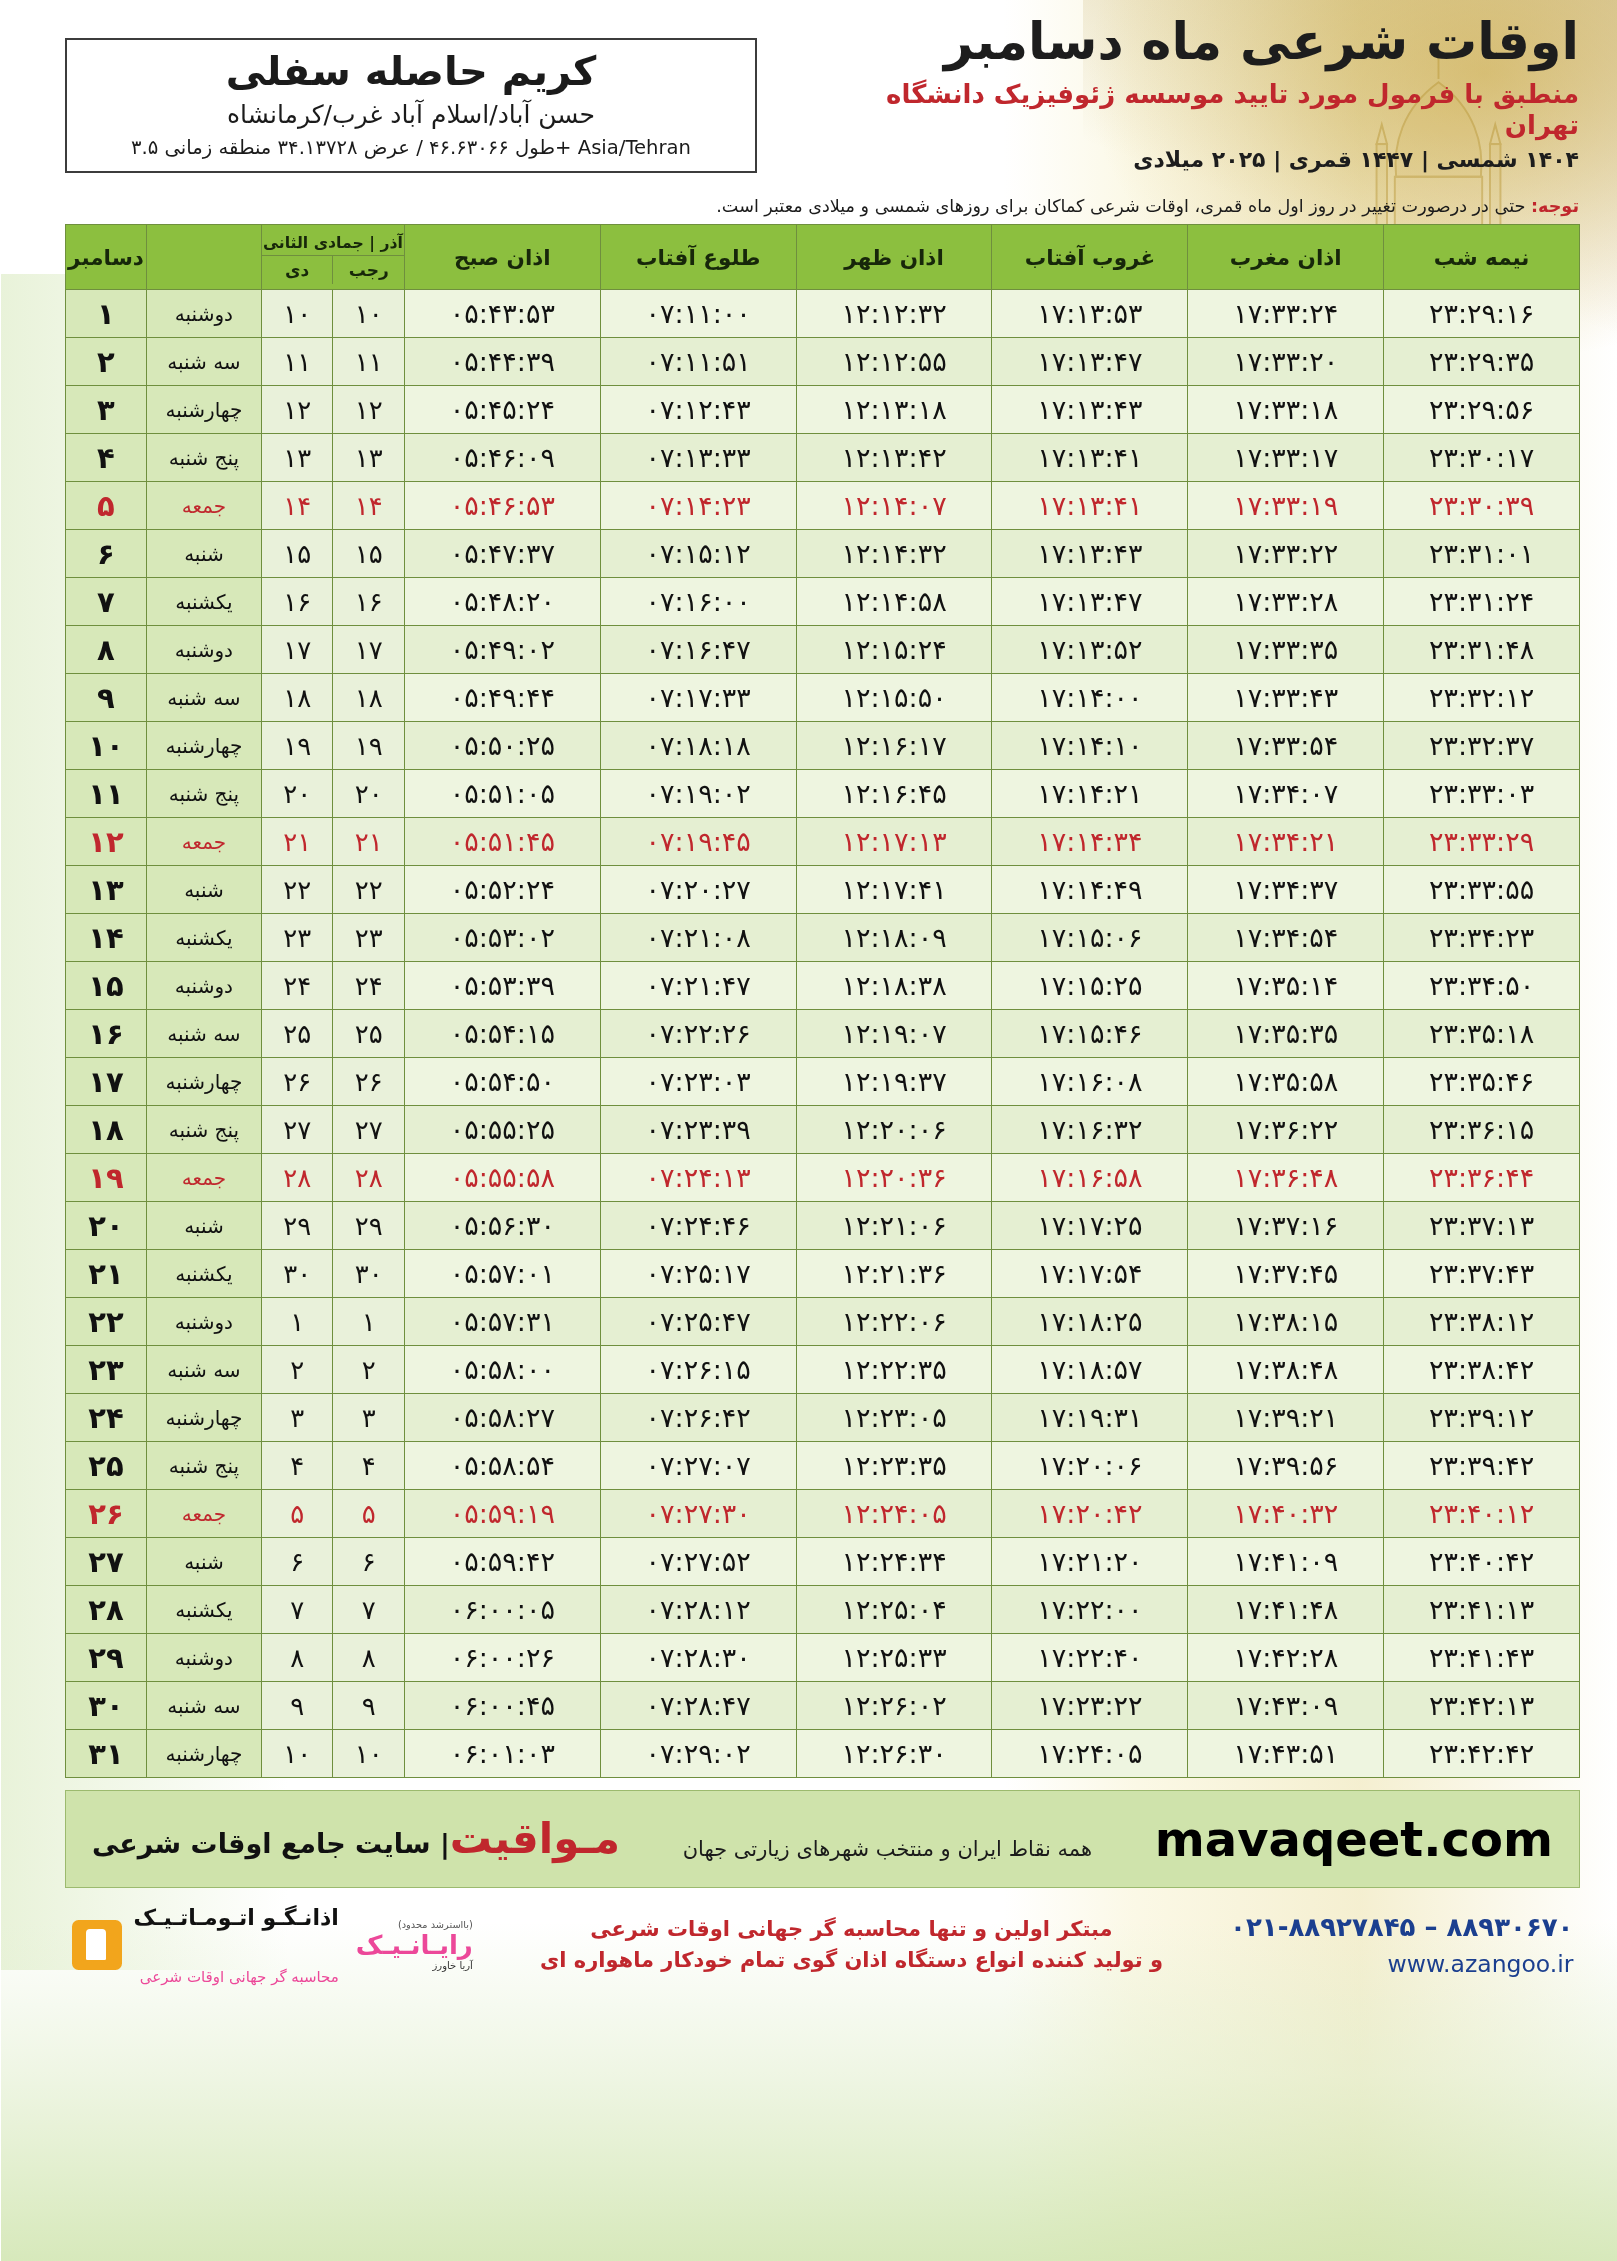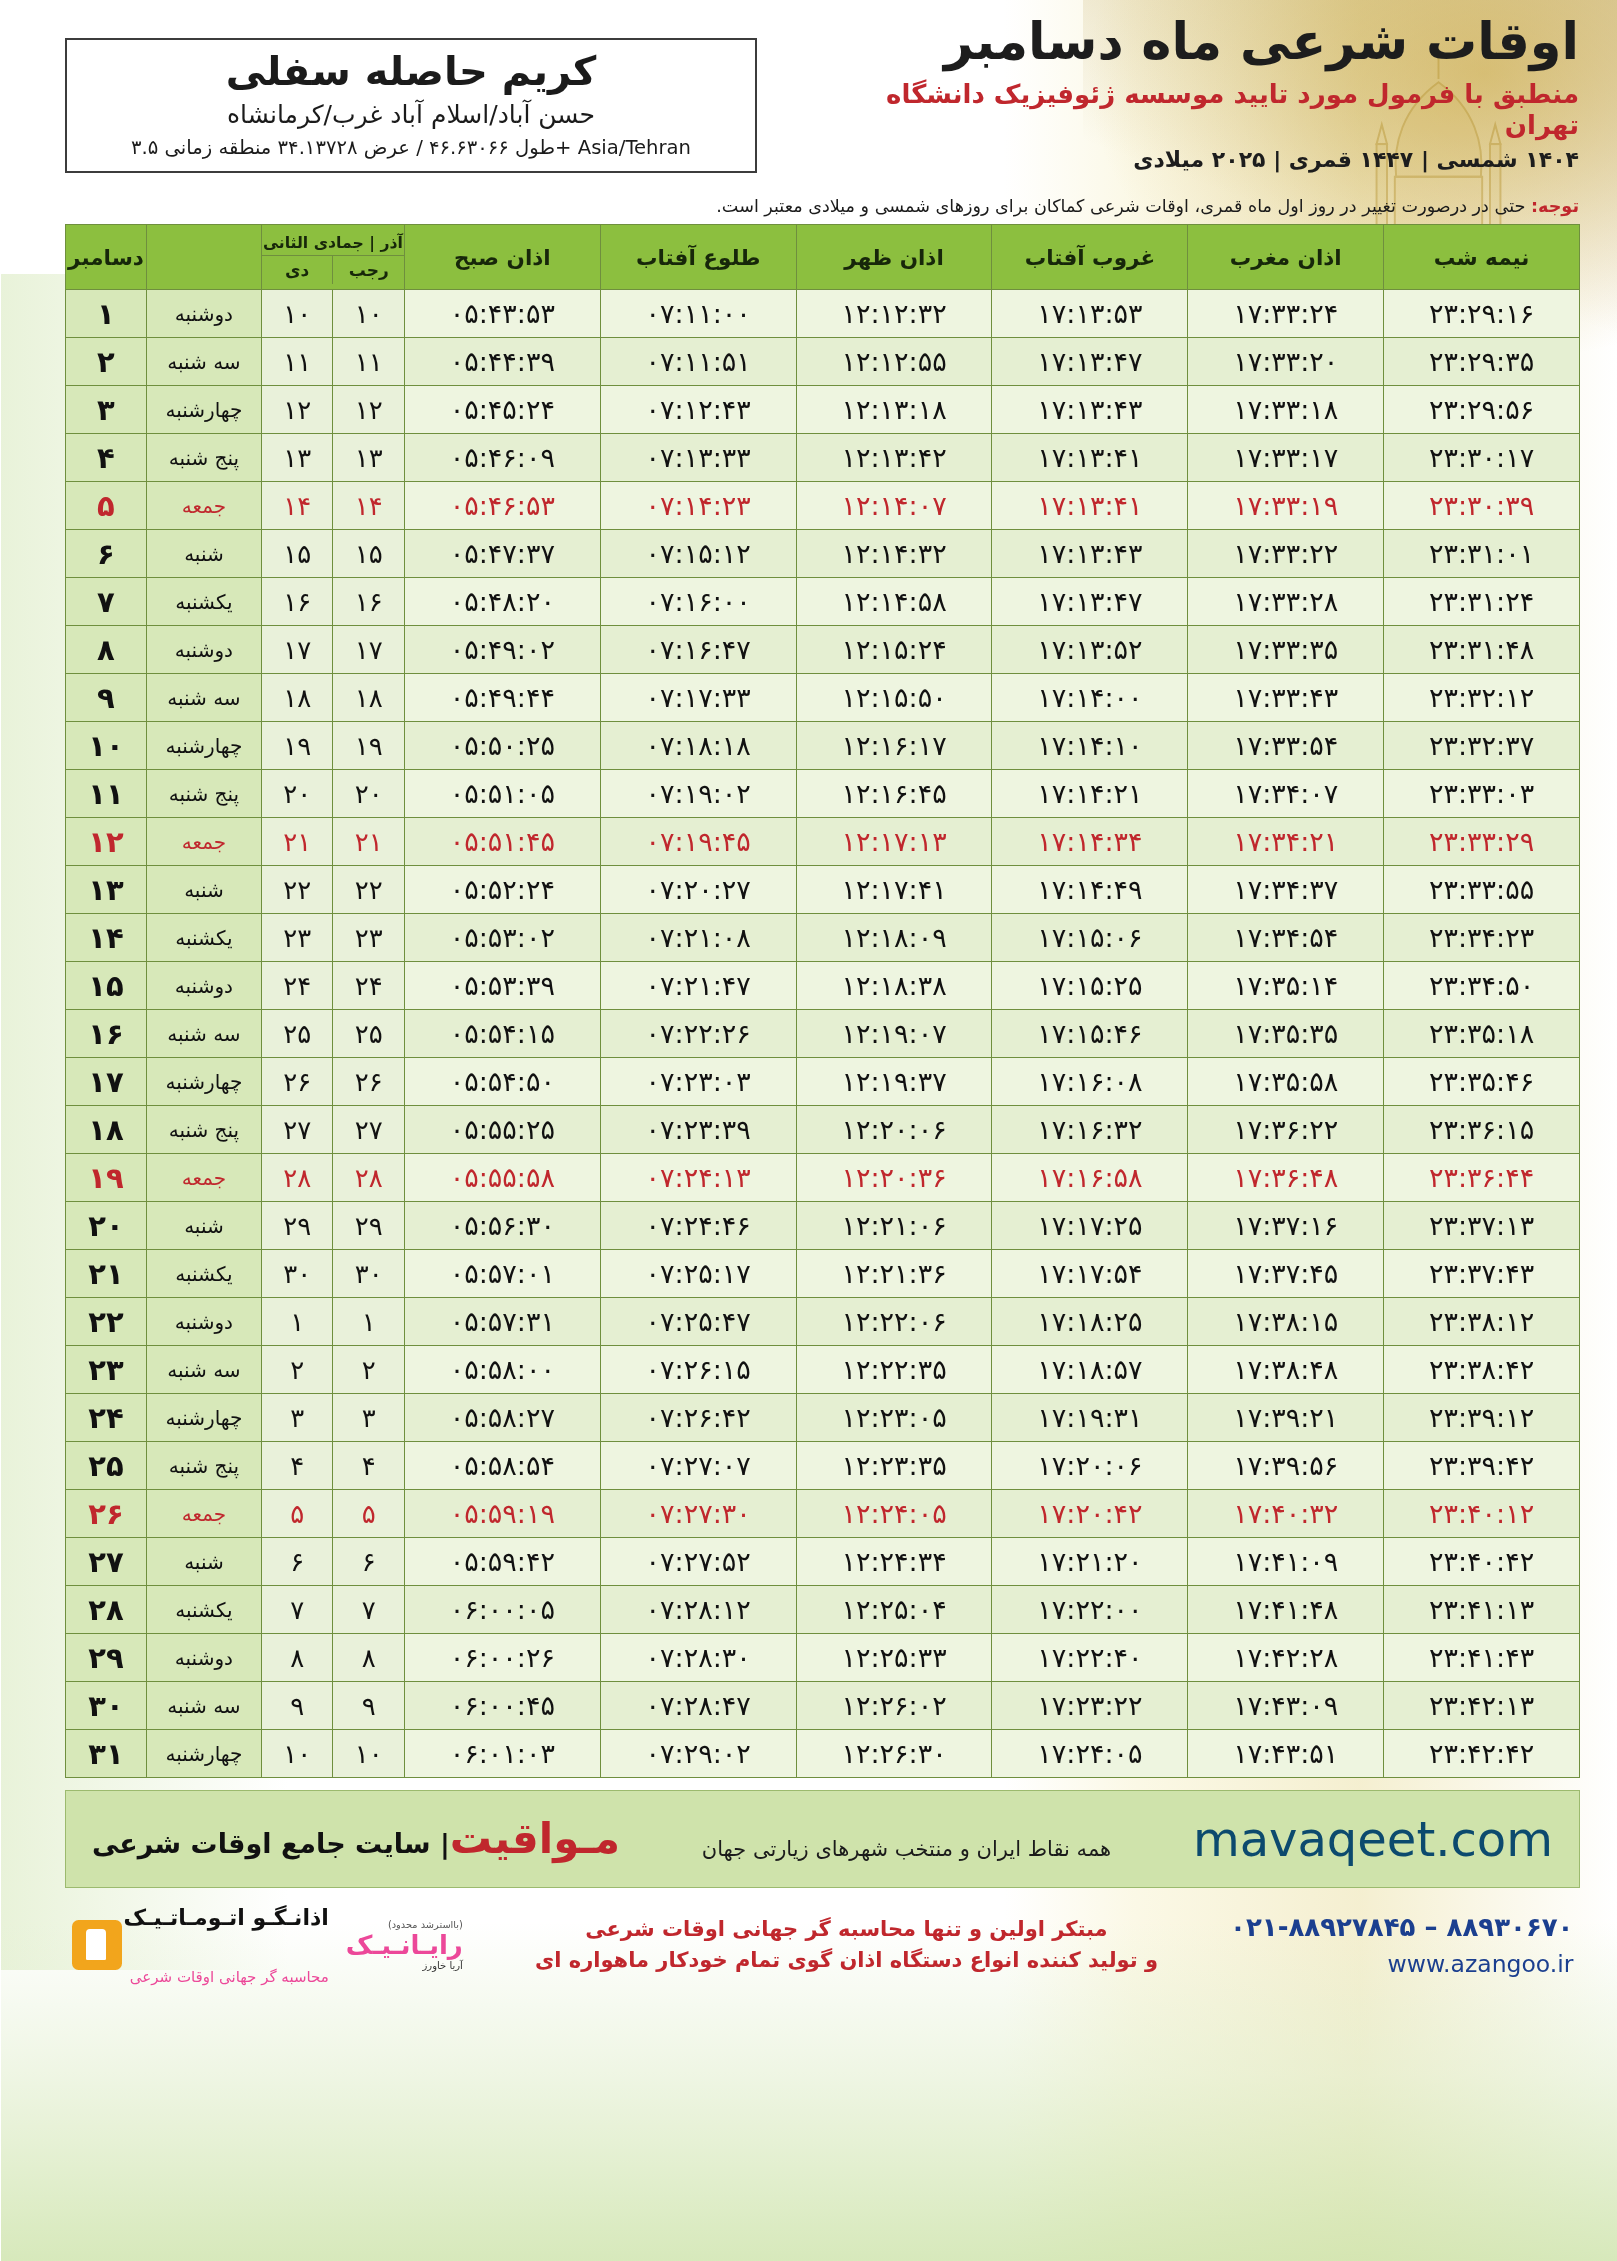--- a/index.html
+++ b/index.html
@@ -103,37 +103,37 @@
   col.c-weekday { width:111px; }
   col.c-day { width:78px; }
 
   
   .footer { margin:11.7px 38px 0 65px; }
   .footer-green {
     background:#cfe3ab; border:1.3px solid #9cba6e; height:98px;
     display:flex; align-items:center; justify-content:space-between; padding:0 26px;
   }
   .mavaqeet-logo {
-    font-size:48px; font-weight:normal; color:#0c4a6e; direction:ltr;
+    font-size:48px; font-weight:bold; color:#000000; direction:ltr;
     font-family:"DejaVu Sans", sans-serif;
   }
   .footer-center { font-size:21px; color:#1b1b1b; text-align:center;margin-top:20px; }
   .footer-right { text-align:right; }
   .footer-brand { font-size:42px; font-weight:bold; color:#111; }
   .footer-brand span { color:#c0272d; }
   .footer-bottom {
     display:flex; align-items:center; justify-content:space-between;
     margin-top:17px; padding:0 6.5px;
   }
   .phone-block { text-align:right; direction:ltr; }
   .phone { font-size:26px; font-weight:bold; color:#1b3f8f; }
   .site { font-size:23.5px; color:#1b3f8f;margin-top:8px; }
   .azan-text { text-align:center; font-size:21px; color:#c0272d; line-height:1.5; font-weight:bold; }
   .logos { display:flex; align-items:center; gap:17px; }
-  .logo-azangoo { display:flex; align-items:center; gap:2px; }
+  .logo-azangoo { display:flex; align-items:center; gap:12px; }
   .logo-azangoo-mark {
     width:50px; height:50px; background:#f2a51c; border-radius:6.5px;
     position:relative;
   }
   .logo-azangoo-mark:after{
     content:""; position:absolute; left:14.4px; top:9px; width:19.6px; height:31px;
     background:#fff; border-radius:3.9px 3.9px 1.3px 1.3px;
   }
   .logo-az-txt { text-align:right; }
   .logo-az-txt .l1 { font-size:22px; font-weight:bold; color:#111; }

